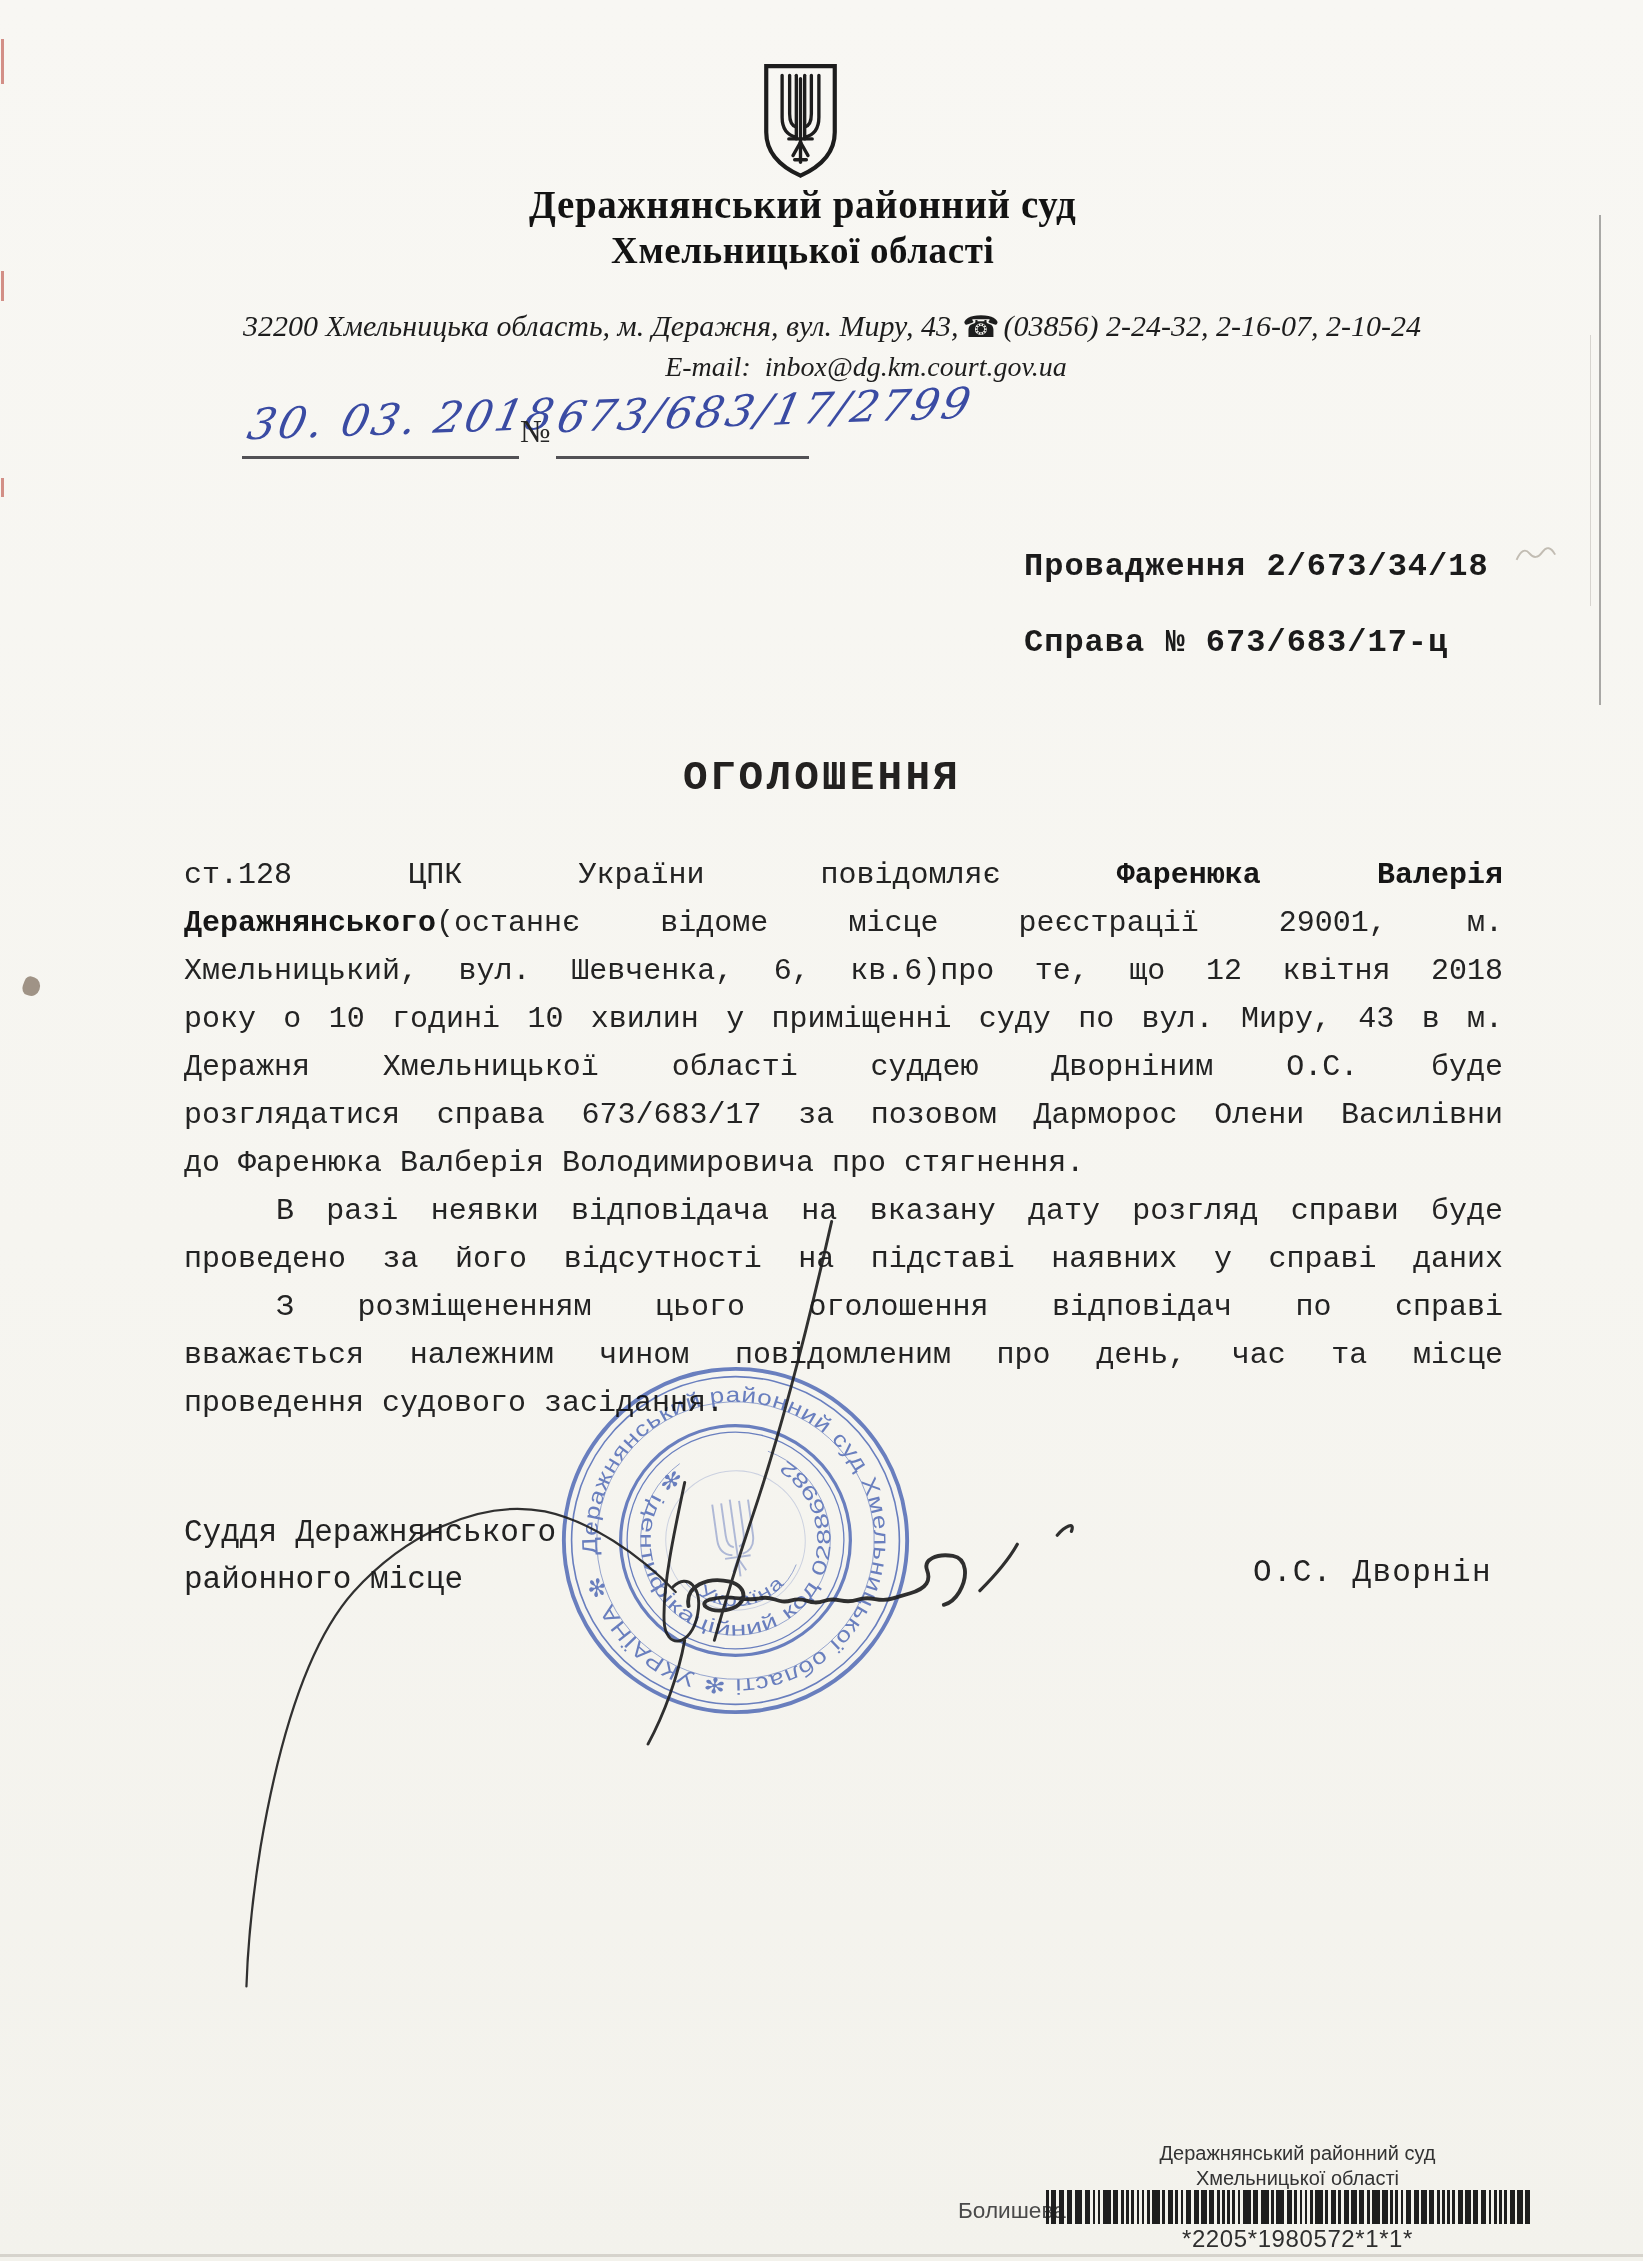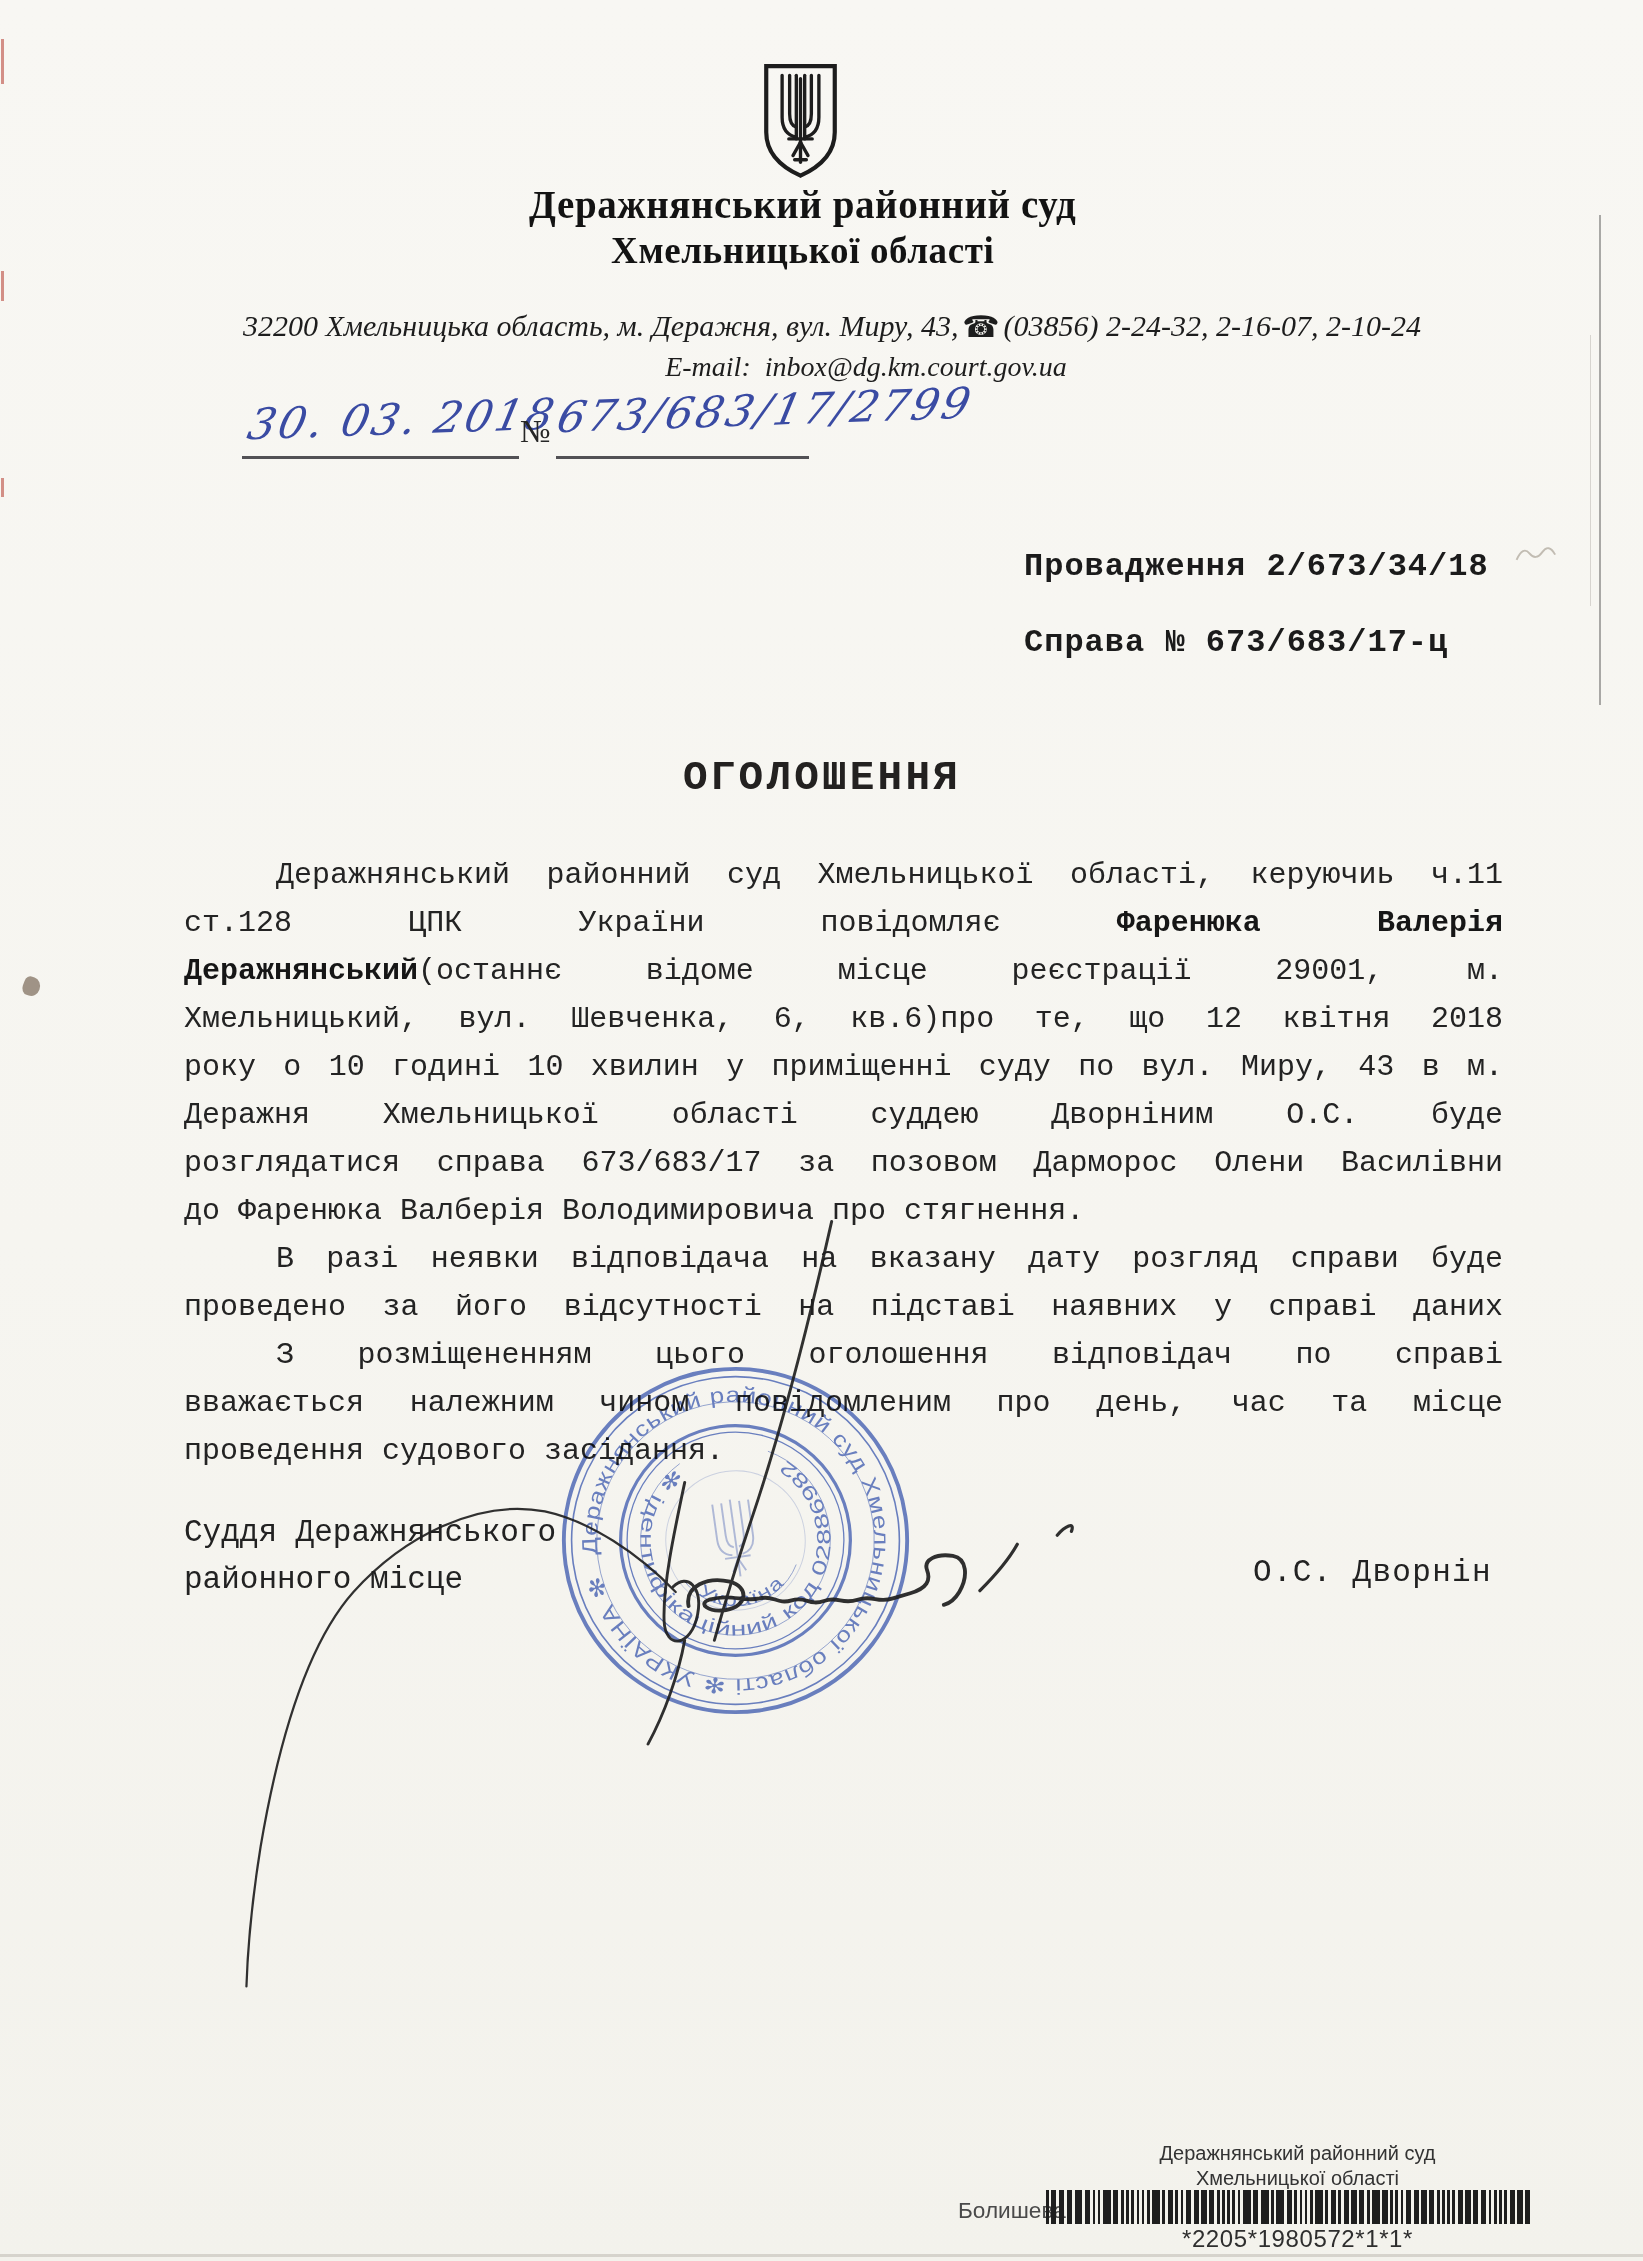--- a/index.html
+++ b/index.html
@@ -115,23 +115,22 @@
   <div class="abs hand-underline u2"></div>
 
   <div class="abs case-block">
     <div class="cl">Провадження 2/673/34/18</div>
     <div class="cl">Справа № 673/683/17-ц</div>
   </div>
 
   <div class="abs doc-title">ОГОЛОШЕННЯ</div>
 
   <div class="abs body-text" id="doc-body">
-      <div class="bline firstline">Деражнянський районний суд Хмельницької області, керуючиь ч.11</div>
       <div class="bline">ст.128 ЦПК України повідомляє <b>Фаренюка Валерія</b></div>
-      <div class="bline"><b>Деражнянський</b>(останнє відоме місце реєстрації 29001, м.</div>
+      <div class="bline"><b>Деражнянського</b>(останнє відоме місце реєстрації 29001, м.</div>
       <div class="bline">Хмельницький, вул. Шевченка, 6, кв.6)про те, що 12 квітня 2018</div>
       <div class="bline">року о 10 годині 10 хвилин у приміщенні суду по вул. Миру, 43 в м.</div>
       <div class="bline">Деражня Хмельницької області суддею Дворніним О.С. буде</div>
       <div class="bline">розглядатися справа 673/683/17 за позовом Дарморос Олени Василівни</div>
       <div class="bline lastline">до Фаренюка Валберія Володимировича про стягнення.</div>
       <div class="bline firstline">В разі неявки відповідача на вказану дату розгляд справи буде</div>
       <div class="bline">проведено за його відсутності на підставі наявних у справі даних</div>
       <div class="bline firstline">З розміщененням цього оголошення відповідач по справі</div>
       <div class="bline">вважається належним чином повідомленим про день, час та місце</div>
       <div class="bline lastline">проведення судового засідання.</div>

